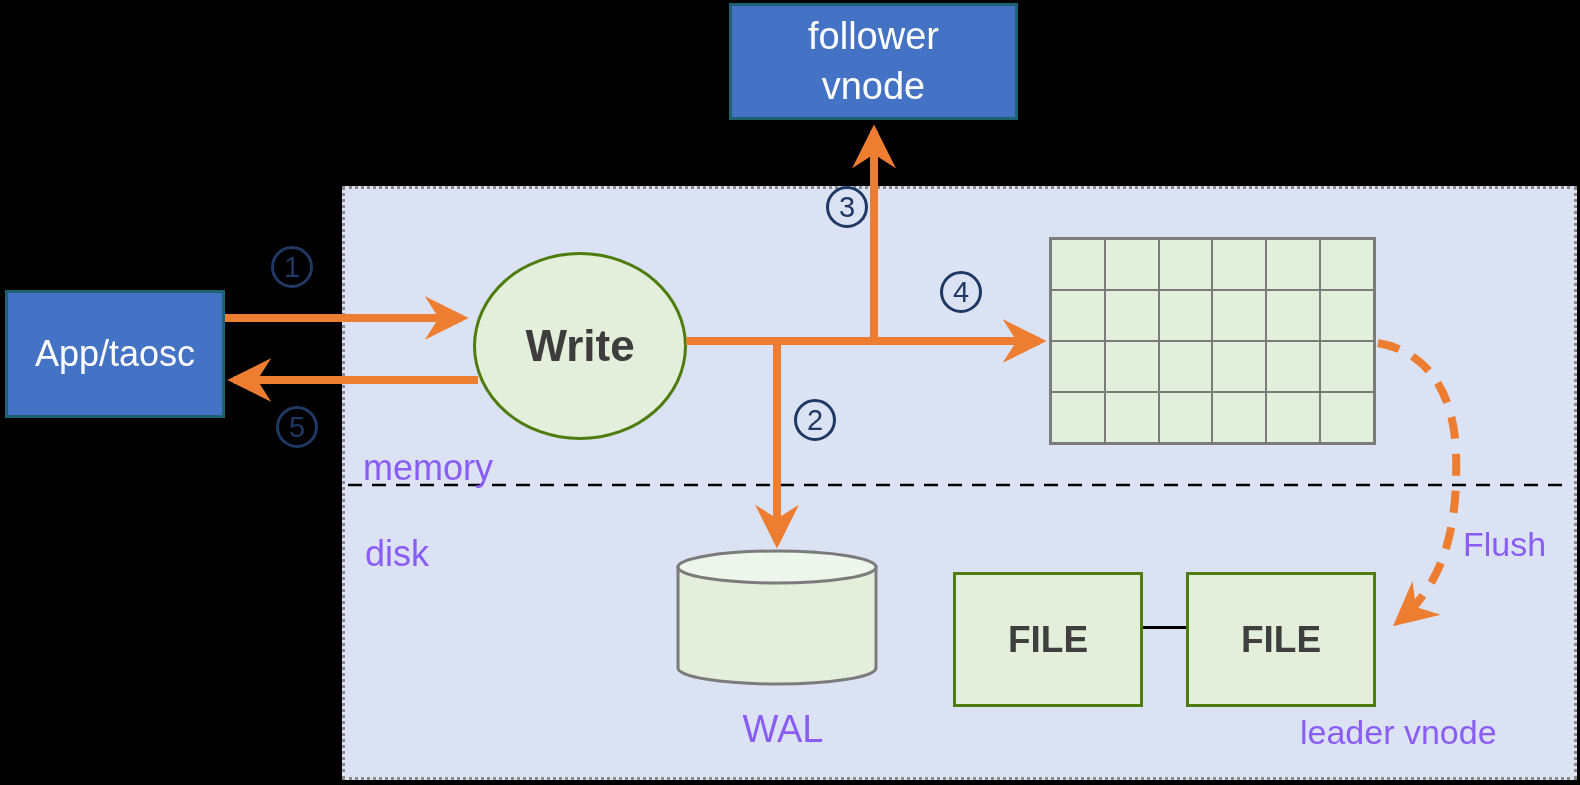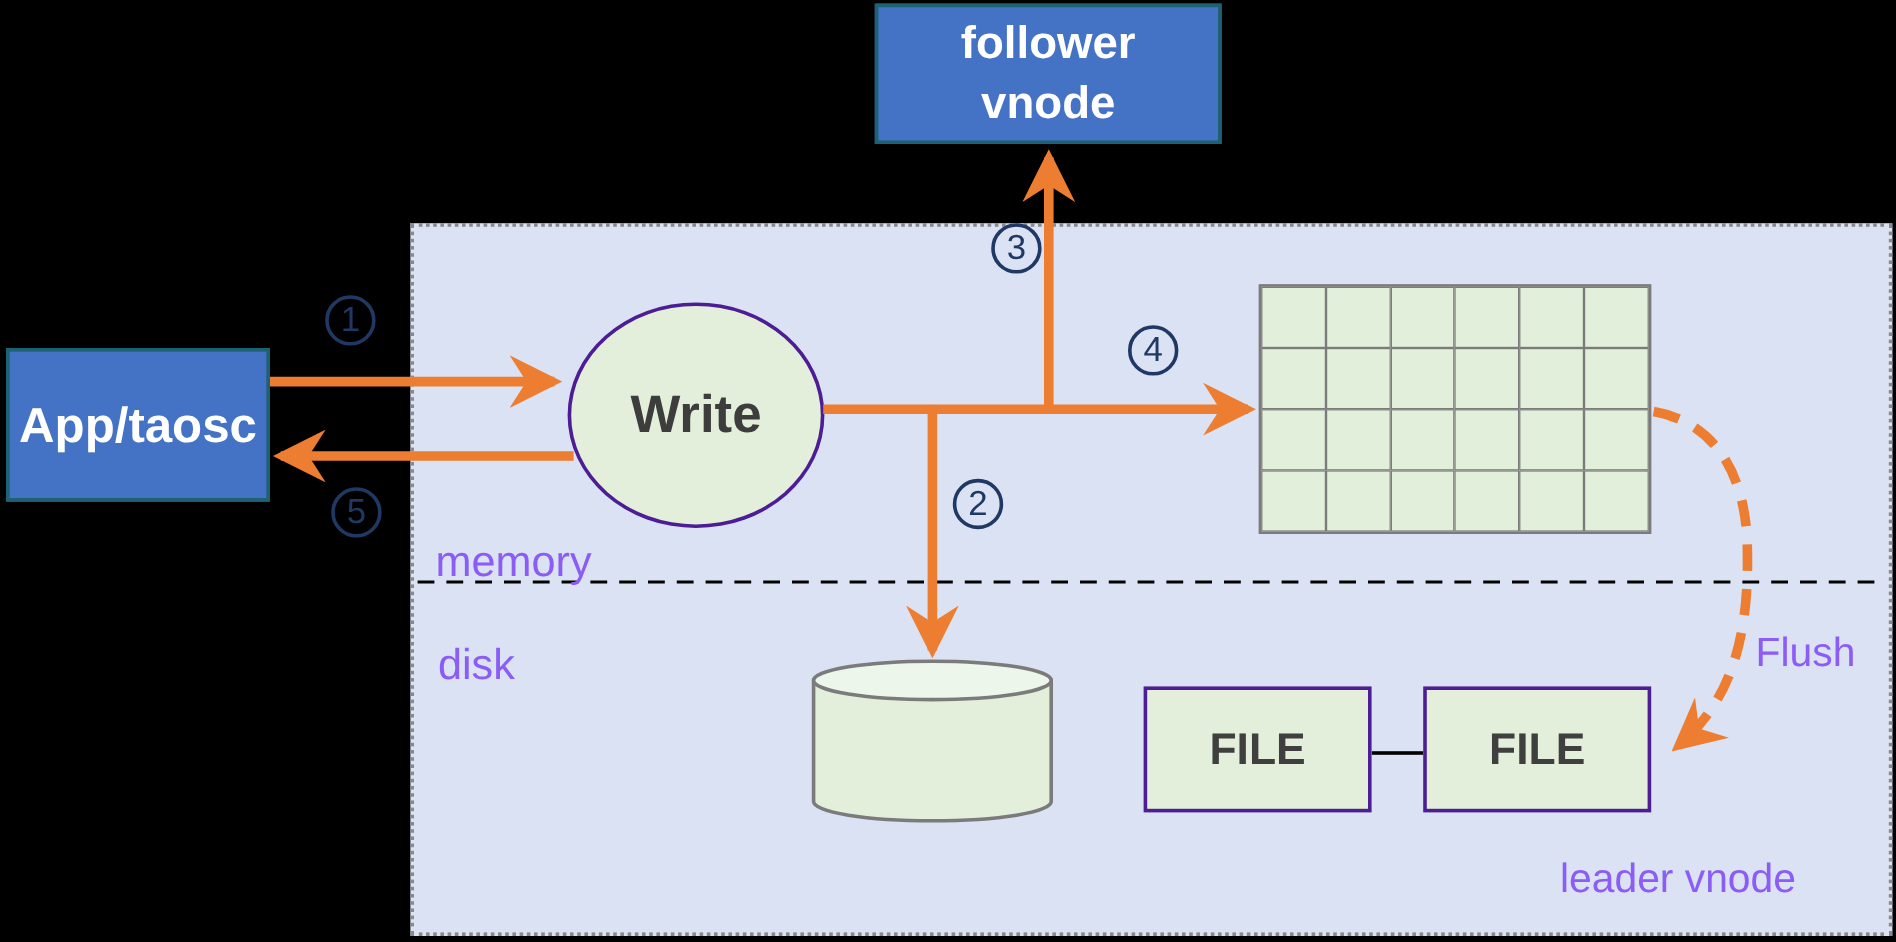--- a/index.html
+++ b/index.html
@@ -9,34 +9,34 @@
   }
   
   .leader-region{
     position:absolute;left:342px;top:186px;width:1235px;height:594px;
     background:#dae2f3;border:3px dotted #8a8a8a;box-sizing:border-box;z-index:1;
   }
   
   .blue-box{
     position:absolute;background:#4472c4;border:3px solid #1c6273;box-sizing:border-box;
     display:flex;align-items:center;justify-content:center;text-align:center;
-    color:#fff;font-weight:bold;z-index:4;
+    color:#fff;font-weight:normal;z-index:4;
   }
-  #app-box{left:5px;top:290px;width:220px;height:128px;font-size:41px;white-space:nowrap;text-align:center;}
+  #app-box{left:5px;top:290px;width:220px;height:128px;font-size:36px;white-space:nowrap;text-align:center;}
   #follower-box{left:729px;top:3px;width:289px;height:117px;font-size:38px;line-height:1.3;}
   #follower-box .wrap{width:220px;}
   
-  .green{background:#e3efda;border:3px solid #4c1d95;box-sizing:border-box;}
+  .green{background:#e3efda;border:3px solid #4d7c0f;box-sizing:border-box;}
   #write-ellipse{
     position:absolute;left:473px;top:252px;width:214px;height:188px;border-radius:50%;
     display:flex;align-items:center;justify-content:center;z-index:4;
     font-size:44px;font-weight:bold;color:#3d3d3d;
   }
   .file-box{
-    position:absolute;width:190px;height:105px;top:572px;z-index:4;
+    position:absolute;width:190px;height:135px;top:572px;z-index:4;
     display:flex;align-items:center;justify-content:center;
     font-size:37px;font-weight:bold;color:#3f3f3f;
   }
   #file-box-1{left:953px;}
   #file-box-2{left:1186px;}
   #file-connector{position:absolute;left:1143px;top:626px;width:43px;height:3px;background:#000;z-index:3;}
   
   #memtable-grid{
     position:absolute;left:1049px;top:237px;width:327px;height:208px;
     display:grid;border:2px solid #7b7b7b;background:#7b7b7b;box-sizing:border-box;
@@ -139,20 +139,21 @@
   <div class="green file-box" id="file-box-1">
     <span>FILE</span>
   </div>
   <div class="green file-box" id="file-box-2">
     <span>FILE</span>
   </div>
   <div id="file-connector"></div>
 
   <div class="txt" id="lbl-memory">memory</div>
   <div class="txt" id="lbl-disk">disk</div>
+  <div class="txt" id="lbl-wal">WAL</div>
   <div class="txt" id="lbl-flush">Flush</div>
   <div class="txt" id="lbl-leader">leader vnode</div>
 
   <div class="step-badge" id="step-1">1</div>
   <div class="step-badge" id="step-2">2</div>
   <div class="step-badge" id="step-3">3</div>
   <div class="step-badge" id="step-4">4</div>
   <div class="step-badge" id="step-5">5</div>
 
 </div>

